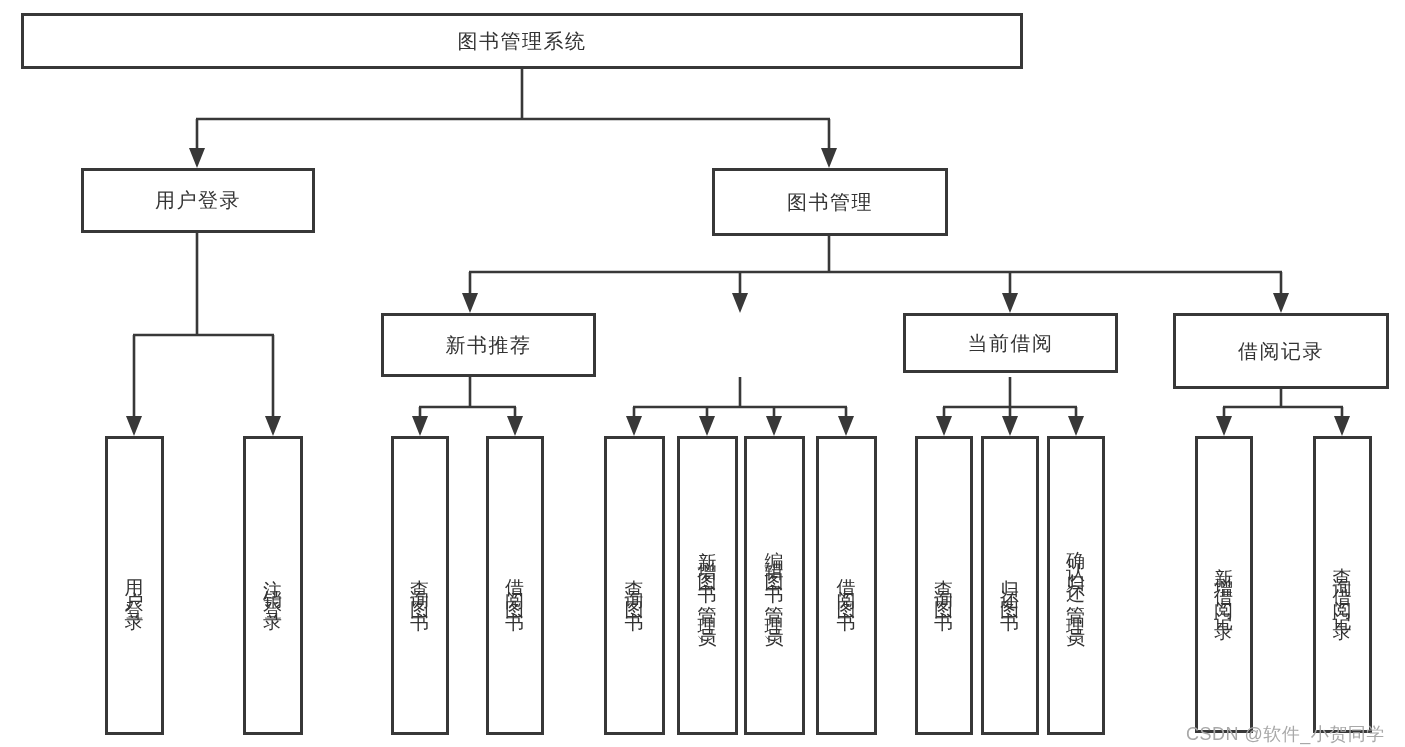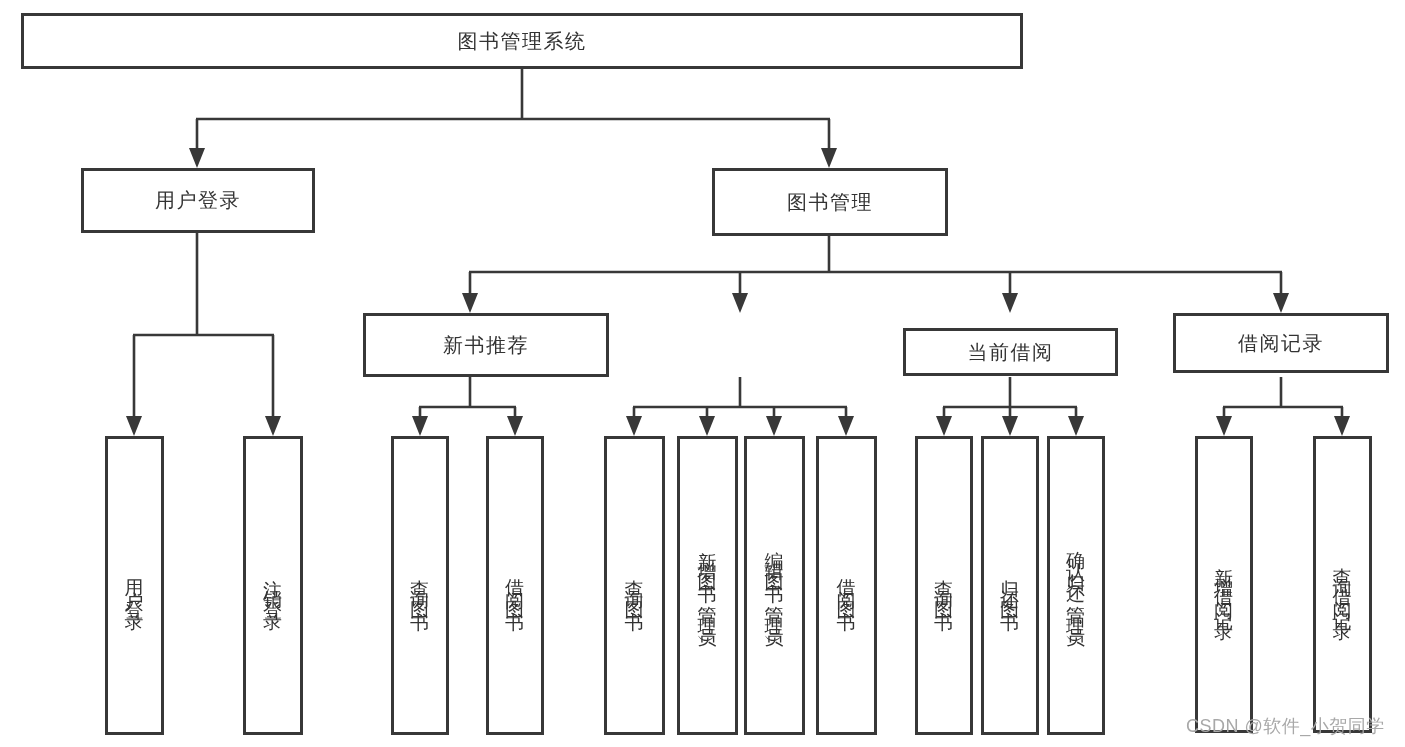--- a/index.html
+++ b/index.html
@@ -32,20 +32,21 @@
     writing-mode:vertical-rl;
     letter-spacing:11px;
     line-height:1;
   }
   .watermark{
     position:absolute;
     color:#a8a8a8;
     font-size:18px;
     letter-spacing:0.5px;
     white-space:nowrap;
+    margin-top:8px;
   }
 </style>
 </head>
 <body>
 
 <div class="canvas">
 
   <svg class="connectors" width="1405" height="747" viewBox="0 0 1405 747">
     <g stroke="#383838" stroke-width="2.6" fill="none">
 
@@ -84,23 +85,23 @@
       <polygon points="1216,416 1232,416 1224,436"></polygon>
       <polygon points="1334,416 1350,416 1342,436"></polygon>
     </g>
   </svg>
 
   <div class="node h" style="left:21px;top:13px;width:1002px;height:56px">图书管理系统</div>
 
   <div class="node h" style="left:81px;top:168px;width:234px;height:65px">用户登录</div>
   <div class="node h" style="left:712px;top:168px;width:236px;height:68px">图书管理</div>
 
-  <div class="node h" style="left:363px;top:313px;width:246px;height:64px">新书推荐</div>
-  <div class="node h" style="left:903px;top:328px;width:215px;height:48px">当前借阅</div>
-  <div class="node h" style="left:1173px;top:313px;width:216px;height:60px">借阅记录</div>
+  <div class="node h" style="left:381px;top:313px;width:215px;height:64px">新书推荐</div>
+  <div class="node h" style="left:903px;top:313px;width:215px;height:60px">当前借阅</div>
+  <div class="node h" style="left:1173px;top:313px;width:216px;height:76px">借阅记录</div>
 
   <div class="node v" style="left:105px;top:436px;width:59px;height:299px">用户登录</div>
   <div class="node v" style="left:243px;top:436px;width:60px;height:299px">注销登录</div>
 
   <div class="node v" style="left:391px;top:436px;width:58px;height:299px">查询图书</div>
   <div class="node v" style="left:486px;top:436px;width:58px;height:299px">借阅图书</div>
 
   <div class="node v" style="left:604px;top:436px;width:61px;height:299px">查询图书</div>
   <div class="node v" style="left:677px;top:436px;width:61px;height:299px">新增图书（管理员）</div>
   <div class="node v" style="left:744px;top:436px;width:61px;height:299px">编辑图书（管理员）</div>

